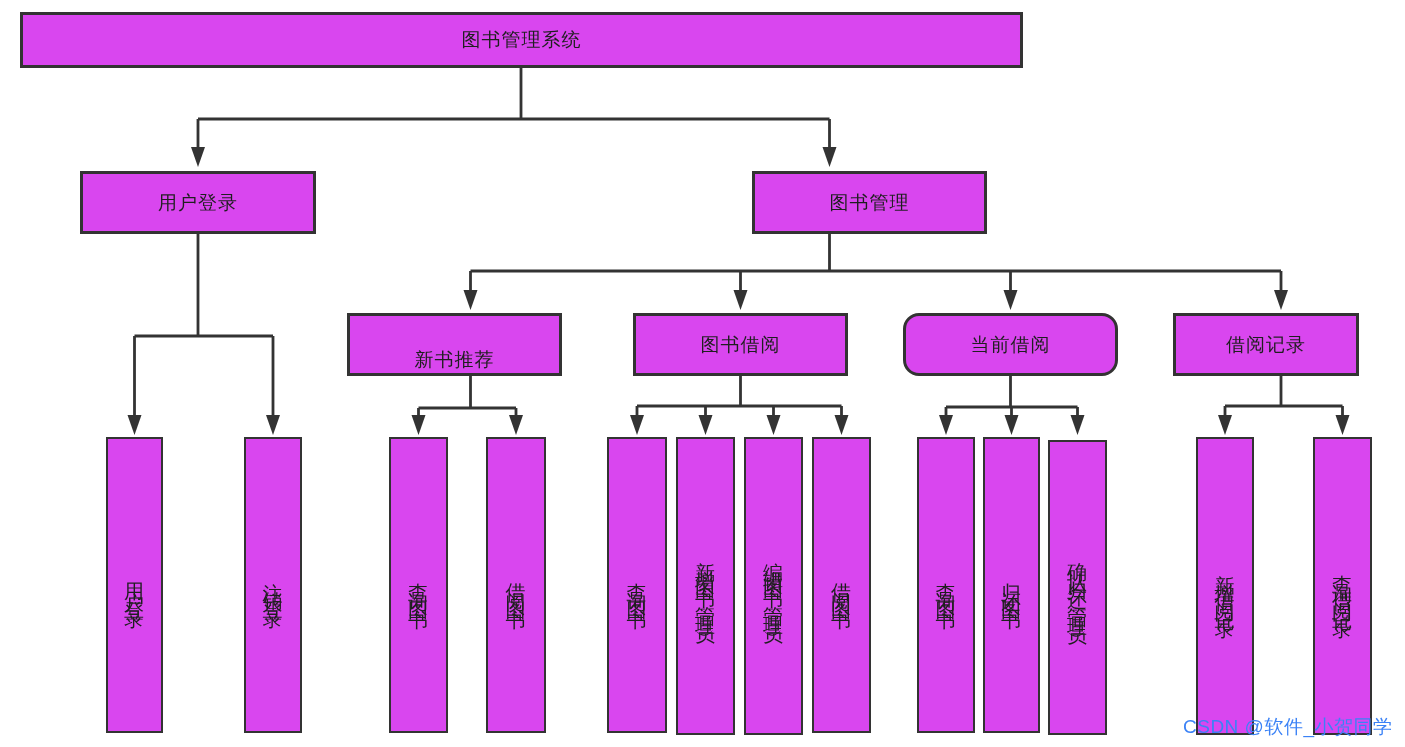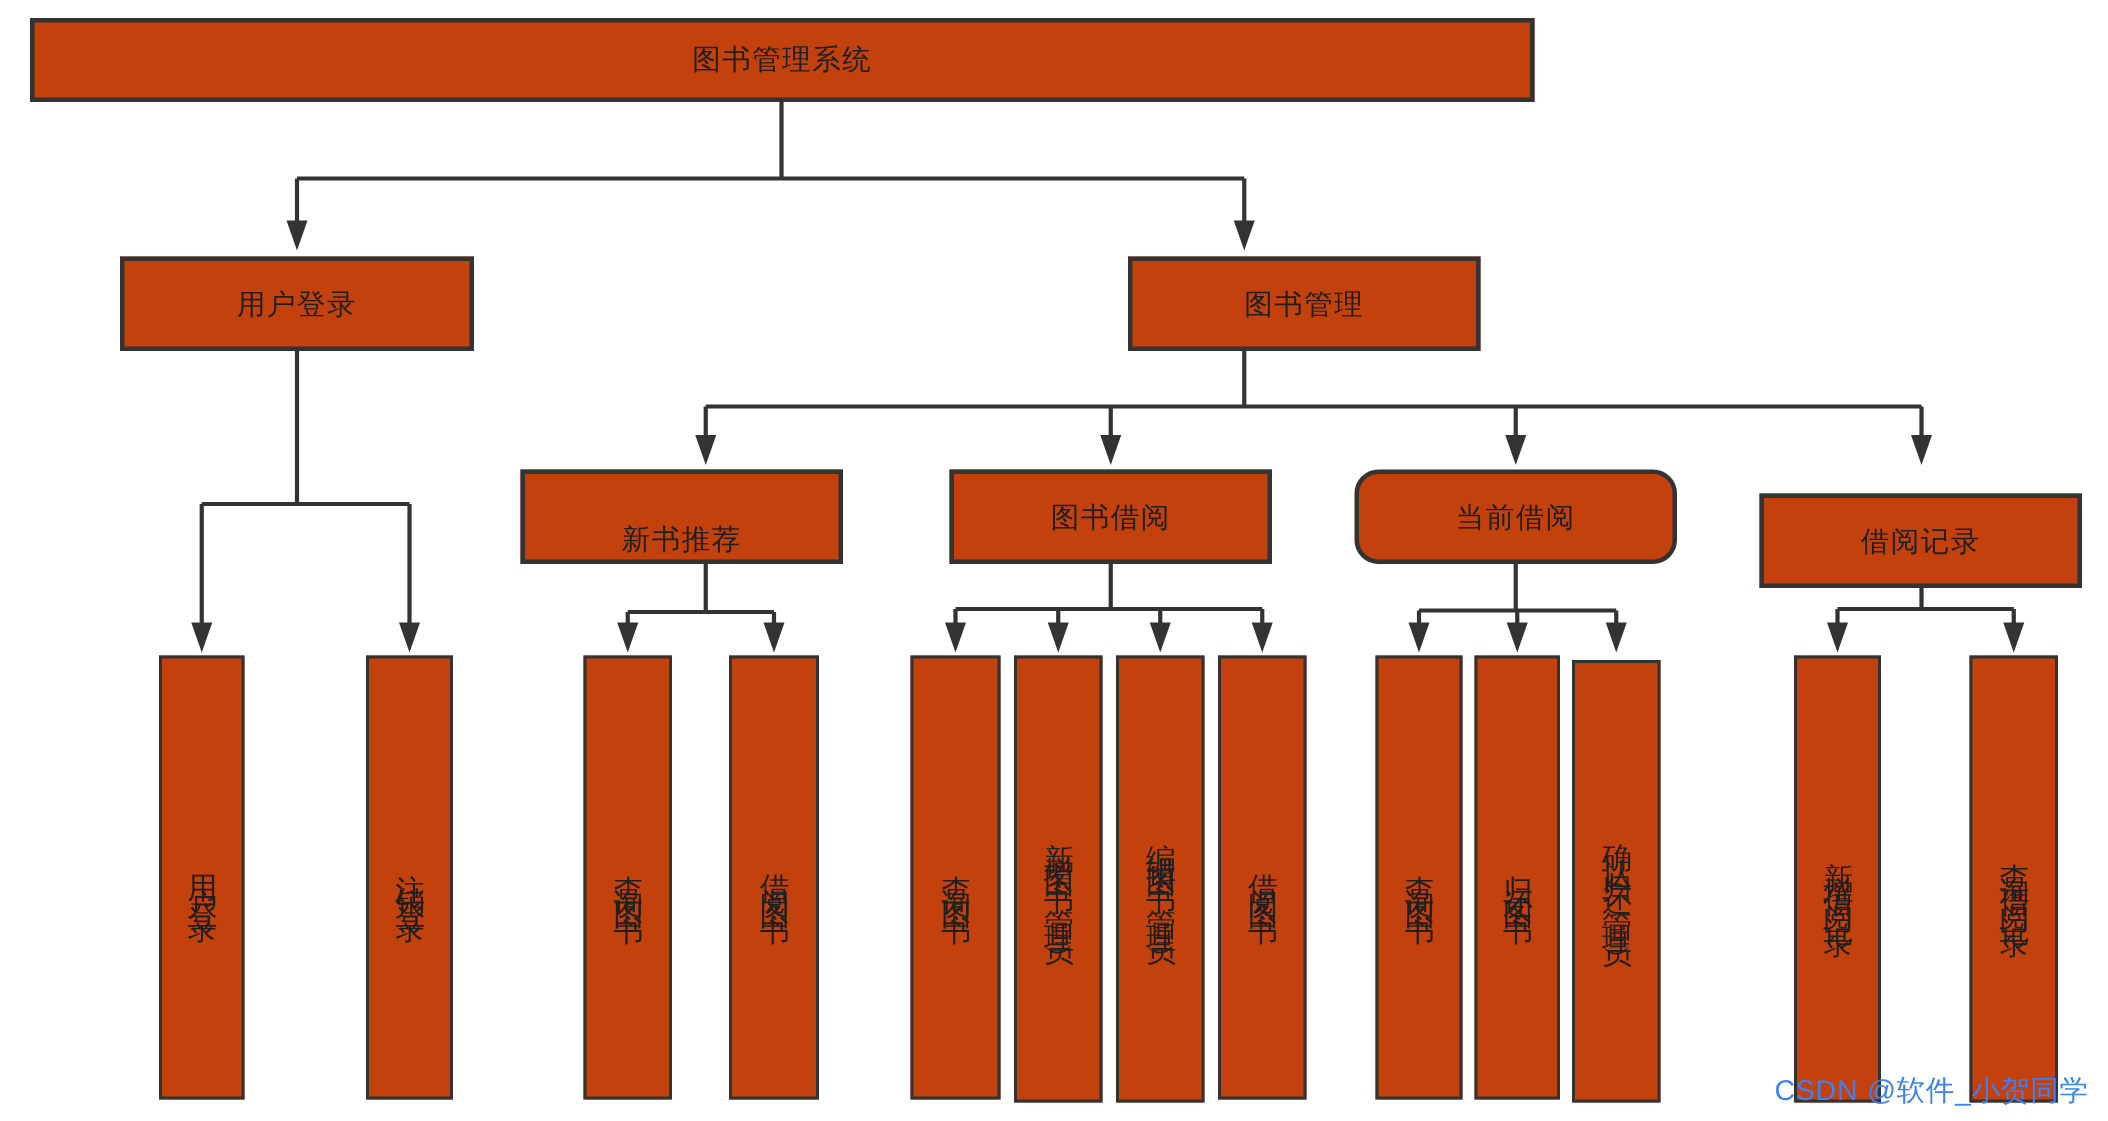--- a/index.html
+++ b/index.html
@@ -16,21 +16,21 @@
     overflow: hidden;
   }
   .connectors {
     position: absolute;
     left: 0;
     top: 0;
     z-index: 1;
   }
   .box {
     position: absolute;
-    background: #c2410c;
+    background: #d946ef;
     border: 3px solid #333333;
     box-sizing: border-box;
     display: flex;
     align-items: center;
     justify-content: center;
     z-index: 2;
     color: #1f1f1f;
   }
   .hlabel {
     font-size: 19px;
@@ -111,21 +111,21 @@
 
   <div class="box" style="left:347px; top:313px; width:215px; height:63px;align-items:flex-end;">
     <span class="hlabel">新书推荐</span>
   </div>
   <div class="box" style="left:633px; top:313px; width:215px; height:63px;justify-content:center;">
     <span class="hlabel">图书借阅</span>
   </div>
   <div class="box" style="left:903px; top:313px; width:215px; height:63px;border-radius:16px;">
     <span class="hlabel">当前借阅</span>
   </div>
-  <div class="box" style="left:1173px; top:329px; width:215px; height:63px;">
+  <div class="box" style="left:1173px; top:313px; width:186px; height:63px;">
     <span class="hlabel">借阅记录</span>
   </div>
 
   <div class="box vbox" style="left:106px; top:437px; width:57px; height:296px;">
     <span class="vlabel">用户登录</span>
   </div>
   <div class="box vbox" style="left:244px; top:437px; width:58px; height:296px;">
     <span class="vlabel">注销登录</span>
   </div>
 

